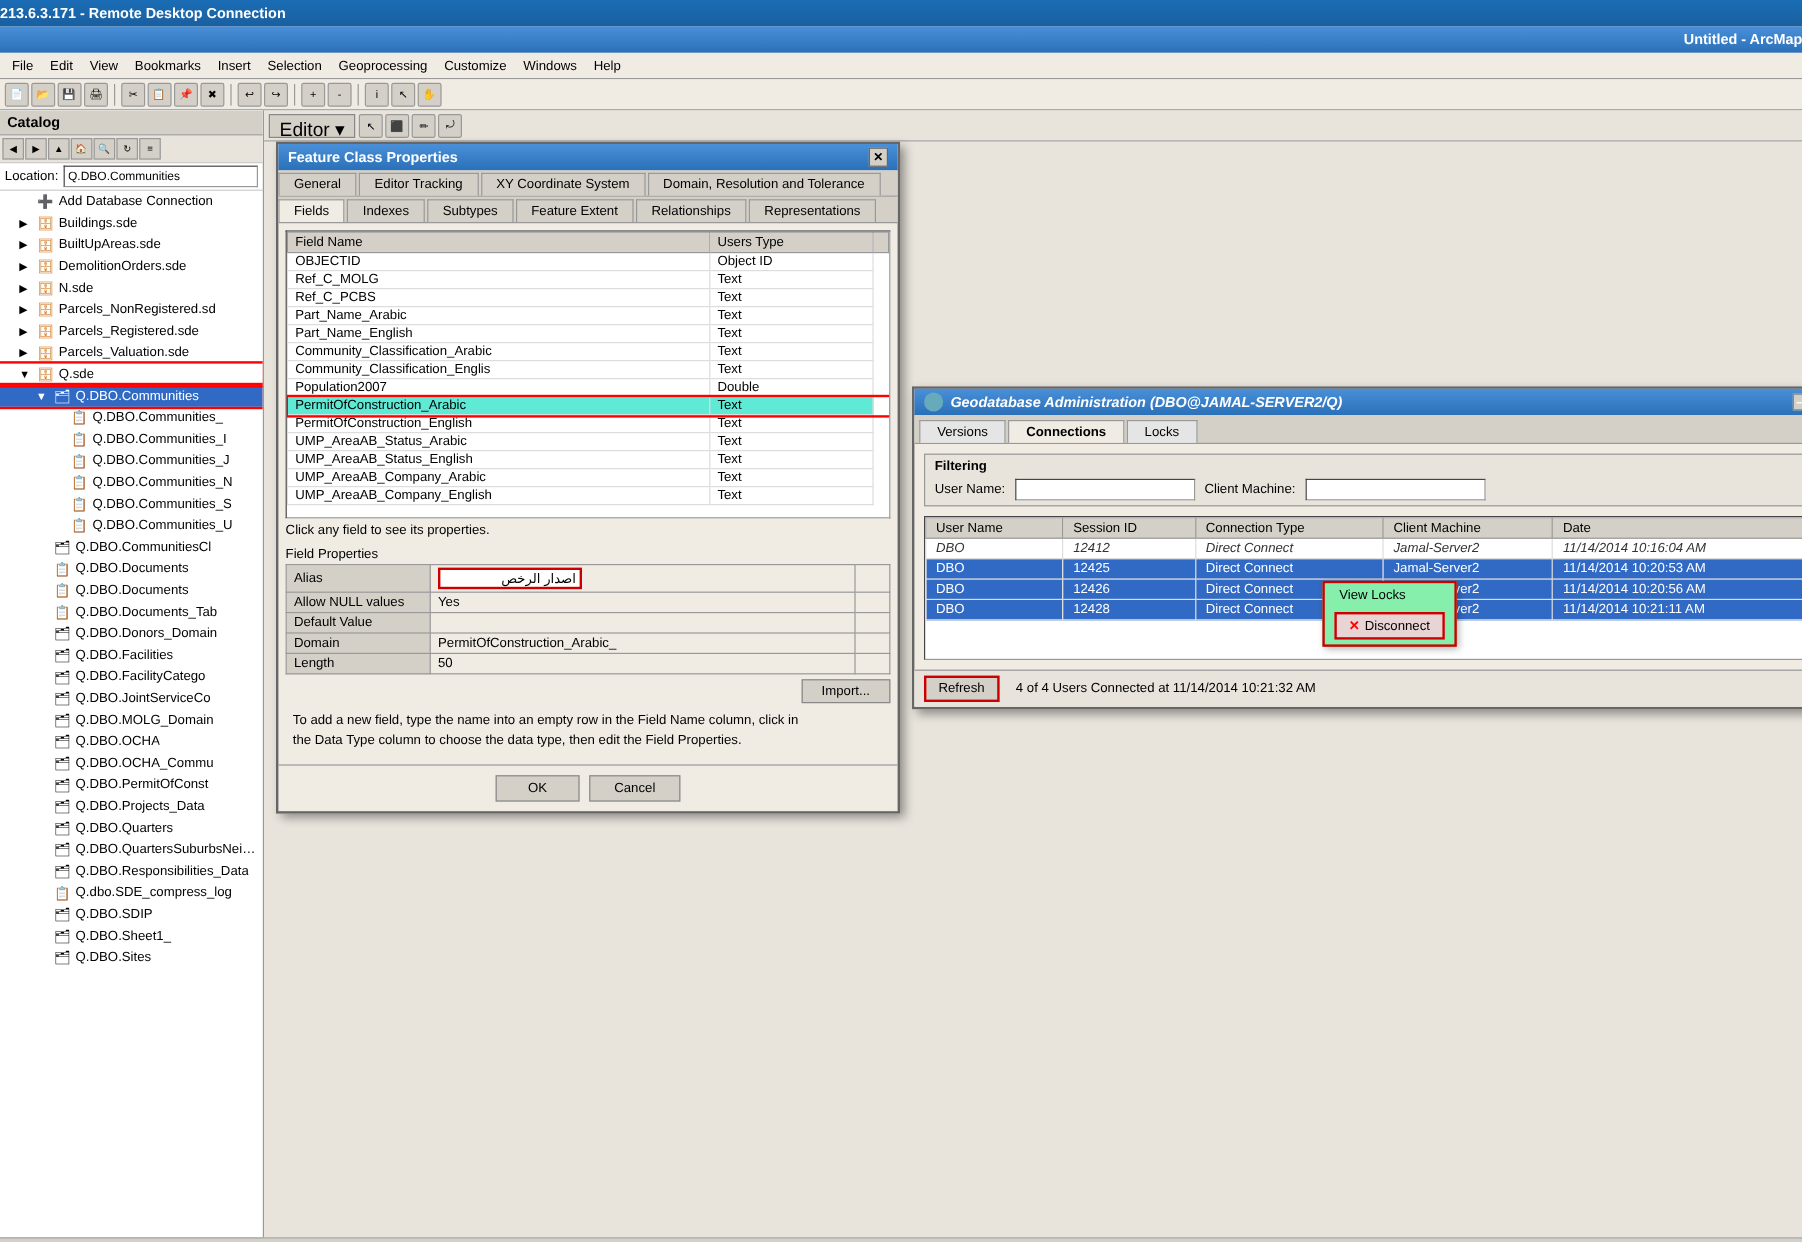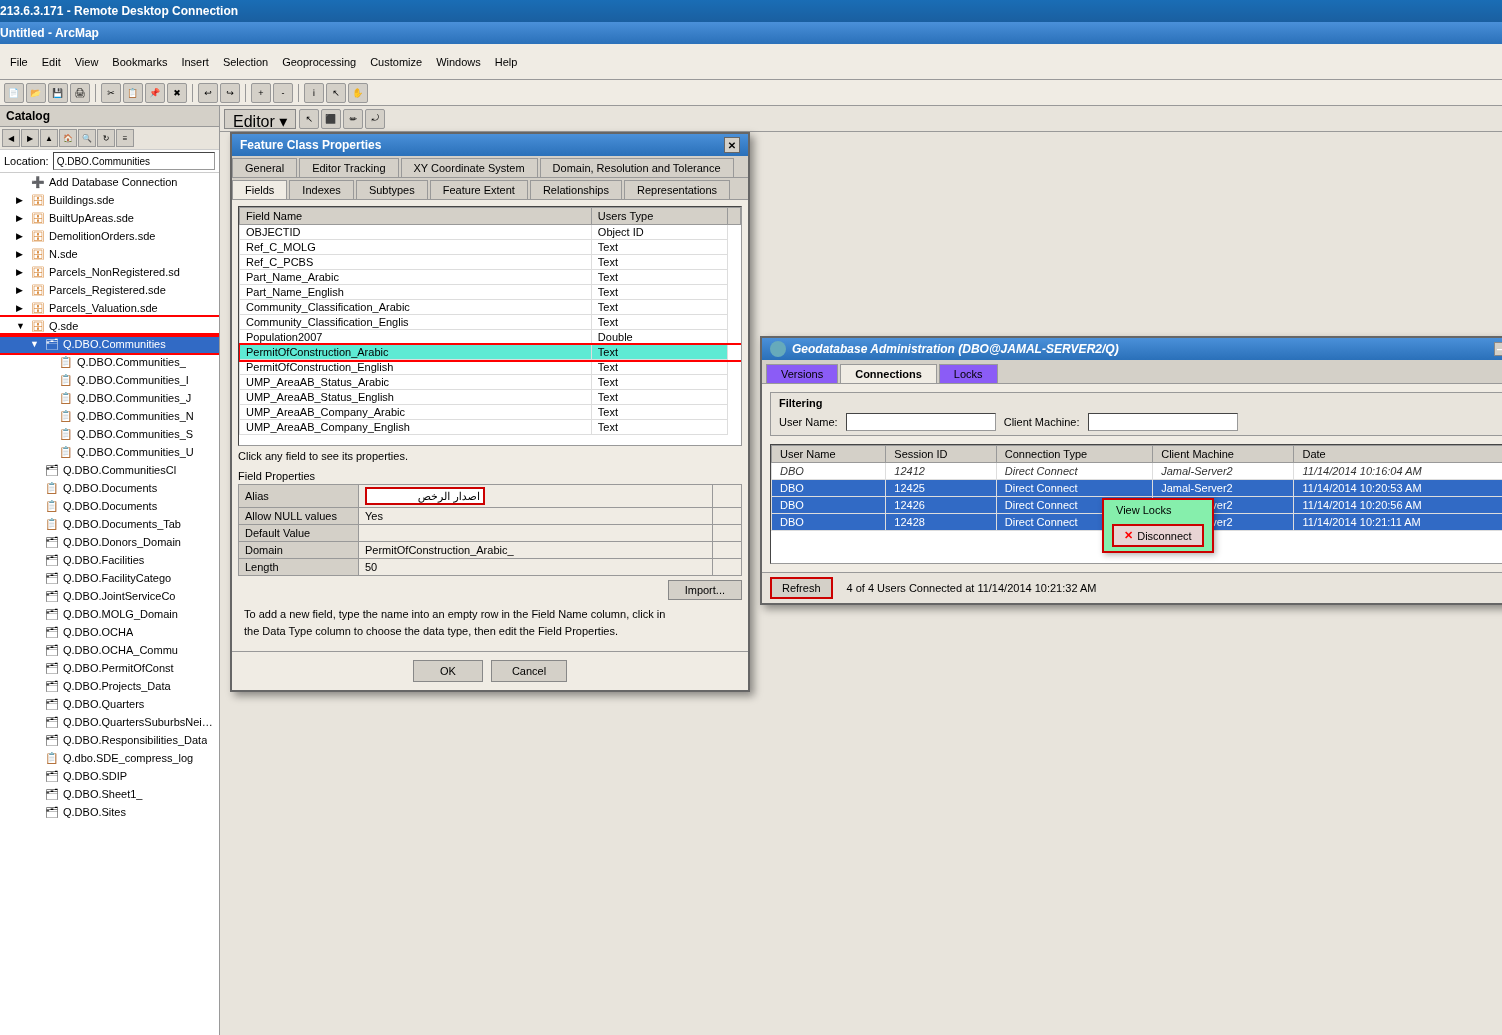--- a/index.html
+++ b/index.html
@@ -12,35 +12,35 @@
       text-align: left;
       padding: 3px 0;
       font-size: 12px;
       font-weight: bold;
       height: 22px;
       line-height: 16px;
     }
     .arcmap-titlebar {
       background: linear-gradient(to bottom, #4a90d9, #2a70b9);
       color: white;
-      text-align: left;
+      text-align: right;
       padding: 3px 0;
       font-size: 12px;
       font-weight: bold;
       height: 22px;
       line-height: 16px;
     }
 
     
     .menubar {
       background: #f0ece4;
       border-bottom: 1px solid #999;
       display: flex;
       align-items: center;
-      height: 36px;
+      height: 22px;
       padding: 0 4px;
       gap: 2px;
     }
     .menubar-item {
       padding: 2px 6px;
       cursor: pointer;
       font-size: 11px;
     }
 
     
@@ -321,21 +321,21 @@
       display: flex;
       background: #d4d0c8;
       border-bottom: 1px solid #999;
       padding: 2px 4px 0;
       gap: 2px;
     }
     .geo-tab {
       padding: 3px 14px;
       border: 1px solid #999;
       border-bottom: none;
-      background: #8b5cf6;
+      background: #e5e5e5;
       cursor: pointer;
       font-size: 11px;
       margin-top: 2px;
     }
     .geo-tab.active {
       background: #f0ece4;
       font-weight: bold;
     }
     .geo-content { padding: 8px; }
     .filter-section {

